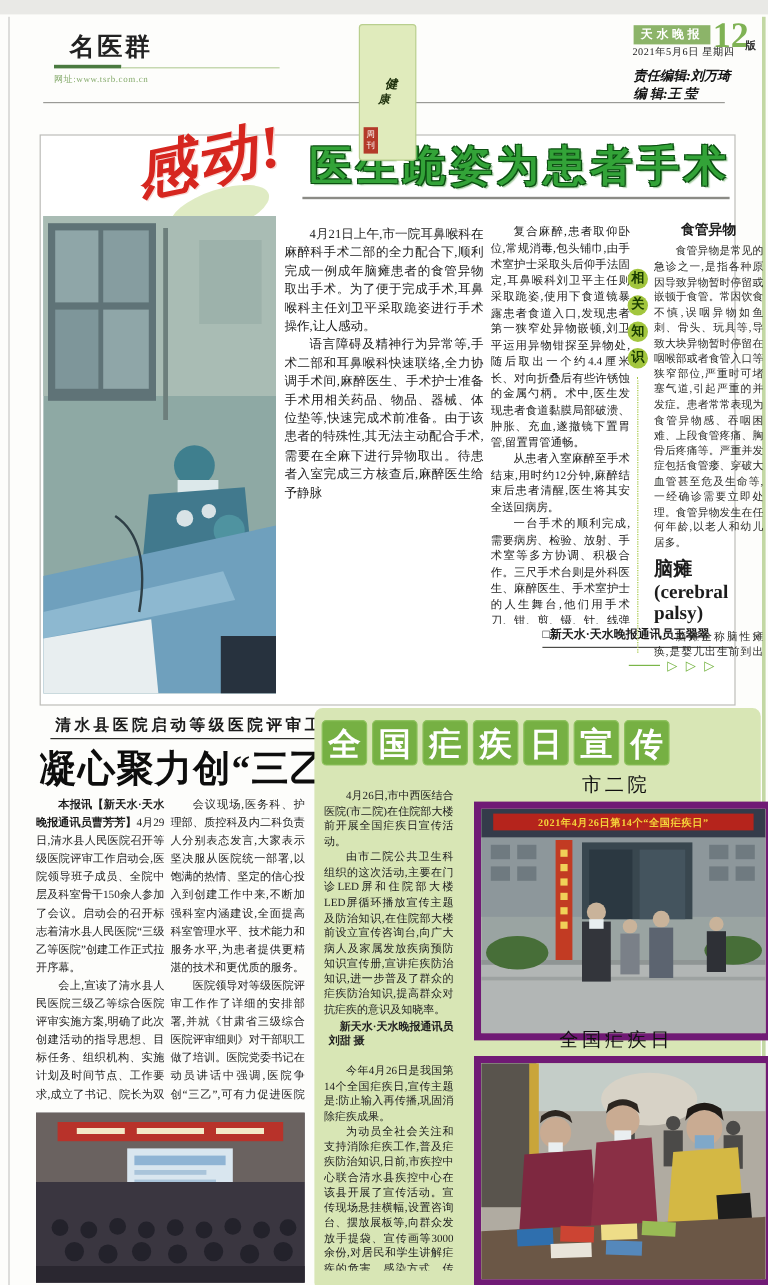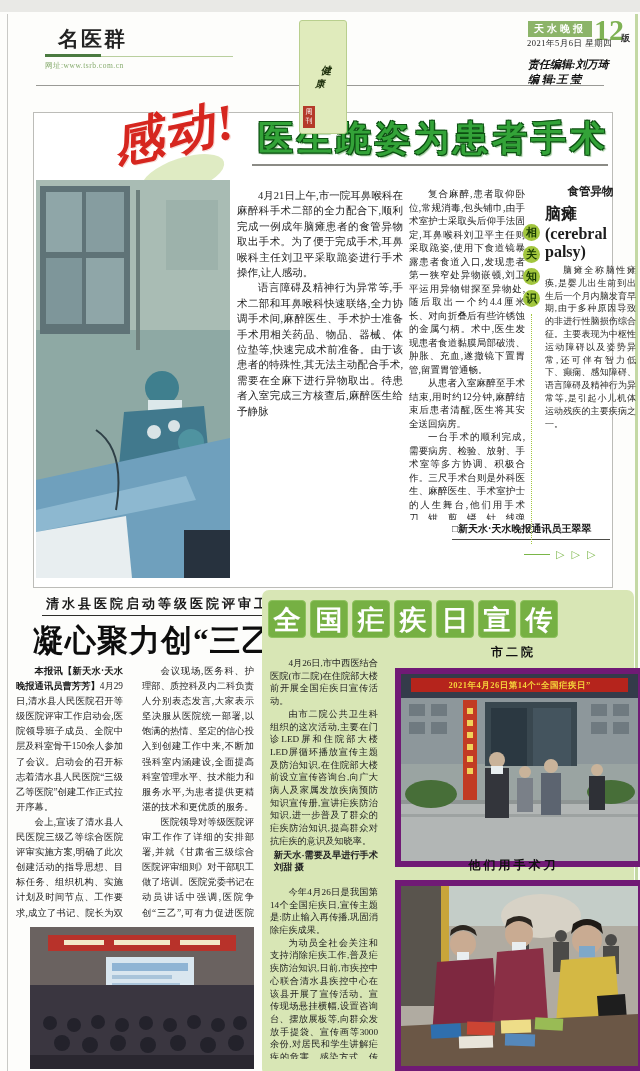--- a/index.html
+++ b/index.html
@@ -64,21 +64,21 @@
   
   .green-panel{background:#d8e6b5;border-radius:7px;}
   .bsq{display:inline-block;width:38px;height:38px;margin-right:4px;background:#76b043;
        border:1px solid #8ec25e;border-radius:4px;color:#fff;font-size:27px;font-weight:bold;
        line-height:38px;text-align:center;box-sizing:border-box;}
   .c4{font-size:9.2px;line-height:12.7px;color:#222;}
   .c4 p{margin:0;text-indent:2em;text-align:justify;}
   .credit-r{font-size:9.2px;font-weight:bold;text-align:right;margin:1px 0 0 0;}
   .credit-l{font-size:9.2px;font-weight:bold;text-align:left;margin:0 0 0 4px;}
   .gapline{height:12px;}
-  .photo-label{font-size:12px;font-weight:bold;letter-spacing:3px;color:#111;text-align:center;}
+  .photo-label{font-size:16px;font-weight:normal;letter-spacing:3px;color:#111;text-align:center;}
   .photo-frame{border:6px solid #701a75;box-shadow:0 0 0 2px #e4eecb inset;}
   .p1-banner{position:absolute;left:10px;top:4px;right:10px;height:14px;background:#b5241c;
              color:#f5d23a;font-size:8.5px;font-weight:bold;text-align:center;line-height:14px;
              letter-spacing:.5px;white-space:nowrap;overflow:hidden;}
 </style>
 </head>
 <body>
 
 <div class="page">
 
@@ -156,36 +156,37 @@
   <div class="abs" style="left:523px;top:212px;">
     <div class="kc">相</div>
     <div class="kc">关</div>
     <div class="kc">知</div>
     <div class="kc">识</div>
   </div>
   <div class="abs dotline" style="left:531px;top:302px;height:230px;"></div>
 
   <div class="abs sb" style="left:545px;top:172px;width:91px;height:366px;">
     <p class="sb-t1">食管异物</p>
+    <p class="sb-tx">食管异物是常见的急诊之一,是指各种原因导致异物暂时停留或嵌顿于食管。常因饮食不慎,误咽异物如鱼刺、骨头、玩具等,导致大块异物暂时停留在咽喉部或者食管入口等狭窄部位,严重时可堵塞气道,引起严重的并发症。患者常常表现为食管异物感、吞咽困难、上段食管疼痛、胸骨后疼痛等。严重并发症包括食管瘘、穿破大血管甚至危及生命等,一经确诊需要立即处理。食管异物发生在任何年龄,以老人和幼儿居多。</p>
     <p class="sb-t2">脑瘫(cerebral palsy)</p>
     <p class="sb-tx">脑瘫全称脑性瘫痪,是婴儿出生前到出生后一个月内脑发育早期,由于多种原因导致的非进行性脑损伤综合征。主要表现为中枢性运动障碍以及姿势异常,还可伴有智力低下、癫痫、感知障碍、语言障碍及精神行为异常等,是引起小儿机体运动残疾的主要疾病之一。</p>
   </div>
 
   <div class="abs tris" style="left:524px;top:536px;">
     <span class="bar"></span>
     <span class="tri">▷</span>
     <span class="tri">▷</span>
     <span class="tri">▷</span>
   </div>
 
   <div class="abs kicker" style="left:46px;top:583px;">清水县医院启动等级医院评审工作</div>
   <div class="abs kicker-rule" style="left:42px;top:603px;width:266px;"></div>
   <div class="abs headline2" style="left:33px;top:608px;">凝心聚力创“三乙”</div>
 
-  <div class="abs bodycol c3" style="left:16px;top:652px;width:107px;height:256px;">
+  <div class="abs bodycol c3" style="left:30px;top:652px;width:107px;height:256px;">
     <p><b>本报讯【新天水·天水晚报通讯员曹芳芳】</b><span>4月29日,清水县人民医院召开等级医院评审工作启动会,医院领导班子成员、全院中层及科室骨干150余人参加了会议。启动会的召开标志着清水县人民医院“三级乙等医院”创建工作正式拉开序幕。</span></p>
     <p>会上,宣读了清水县人民医院三级乙等综合医院评审实施方案,明确了此次创建活动的指导思想、目标任务、组织机构、实施计划及时间节点、工作要求,成立了书记、院长为双组长的等级评审工作领导小组,下设了5个评审工作组,由4名副院长担任各评审工作组组长,为评审工作顺利开展和实施提供了坚实的组织保障。</p>
   </div>
   <div class="abs bodycol c3" style="left:142px;top:652px;width:112px;height:256px;">
     <p>会议现场,医务科、护理部、质控科及内二科负责人分别表态发言,大家表示坚决服从医院统一部署,以饱满的热情、坚定的信心投入到创建工作中来,不断加强科室内涵建设,全面提高科室管理水平、技术能力和服务水平,为患者提供更精湛的技术和更优质的服务。</p>
     <p>医院领导对等级医院评审工作作了详细的安排部署,并就《甘肃省三级综合医院评审细则》对干部职工做了培训。医院党委书记在动员讲话中强调,医院争创“三乙”,可有力促进医院的内涵建设,提升医院的社会形象,增强医院的综合竞争力,引领医院走向规范化、标准化、科学化、精细化管理,更好地造福全县百姓。</p>
   </div>
 
   <div class="abs" style="left:30px;top:915px;width:224px;height:142px;">
     <svg width="224" height="142" viewBox="0 0 224 142">
@@ -224,21 +225,21 @@
 
   <div class="abs green-panel" style="left:262px;top:578px;width:372px;height:486px;"></div>
 
   <div class="abs" style="left:268px;top:588px;white-space:nowrap;">
     <span class="bsq">全</span><span class="bsq">国</span><span class="bsq">疟</span><span class="bsq">疾</span><span class="bsq">日</span><span class="bsq">宣</span><span class="bsq">传</span>
   </div>
 
   <div class="abs c4" style="left:270px;top:645px;width:108px;height:402px;overflow:hidden;">
     <p>4月26日,市中西医结合医院(市二院)在住院部大楼前开展全国疟疾日宣传活动。</p>
     <p>由市二院公共卫生科组织的这次活动,主要在门诊LED屏和住院部大楼LED屏循环播放宣传主题及防治知识,在住院部大楼前设立宣传咨询台,向广大病人及家属发放疾病预防知识宣传册,宣讲疟疾防治知识,进一步普及了群众的疟疾防治知识,提高群众对抗疟疾的意识及知晓率。</p>
-    <div class="credit-r">新天水·需要及早进行手术</div>
+    <div class="credit-r">新天水·天水晚报通讯员</div>
     <div class="credit-l">刘甜  摄</div>
     <div class="gapline"></div>
     <p>今年4月26日是我国第14个全国疟疾日,宣传主题是:防止输入再传播,巩固消除疟疾成果。</p>
     <p>为动员全社会关注和支持消除疟疾工作,普及疟疾防治知识,日前,市疾控中心联合清水县疾控中心在该县开展了宣传活动。宣传现场悬挂横幅,设置咨询台、摆放展板等,向群众发放手提袋、宣传画等3000余份,对居民和学生讲解疟疾的危害、感染方式、传播途径及疟疾诊断、治疗知识和有关政策,提高群众的自我防护意识和保护能力。</p>
 
   </div>
 
   <div class="abs photo-label" style="left:395px;top:632px;width:237px;">市二院</div>
   <div class="abs photo-frame" style="left:395px;top:656px;width:237px;height:187px;">
     <svg width="237" height="187" viewBox="0 0 237 187">
@@ -280,21 +281,21 @@
           <rect x="140" y="99" width="20" height="42" fill="#5c6470"></rect>
         <circle cx="196" cy="96" r="6" fill="#c9b39a"></circle>
           <rect x="188" y="102" width="16" height="34" fill="#2e3036"></rect>
         <circle cx="124" cy="98" r="6" fill="#c9b39a"></circle>
           <rect x="116" y="104" width="16" height="34" fill="#7a8088"></rect>
       </g>
     </svg>
     <div class="p1-banner">2021年4月26日第14个“全国疟疾日”</div>
   </div>
 
-  <div class="abs photo-label" style="left:395px;top:845px;width:237px;">他们用手术刀</div>
+  <div class="abs photo-label" style="left:395px;top:845px;width:237px;">全国疟疾日</div>
   <div class="abs photo-frame" style="left:395px;top:868px;width:237px;height:180px;">
     <svg width="237" height="180" viewBox="0 0 237 180">
       <rect width="237" height="180" fill="#b0aba1"></rect>
       <rect x="0" y="0" width="237" height="40" fill="#c4cdc8"></rect>
       <rect x="0" y="0" width="46" height="120" fill="#59544d"></rect>
       <rect x="40" y="0" width="8" height="120" fill="#c9a53a"></rect>
       <ellipse cx="140" cy="30" rx="40" ry="22" fill="#d7d2c6"></ellipse>
       <g fill="#4b4a48">
         <circle cx="120" cy="52" r="6"></circle>
           <rect x="112" y="58" width="16" height="30"></rect>

